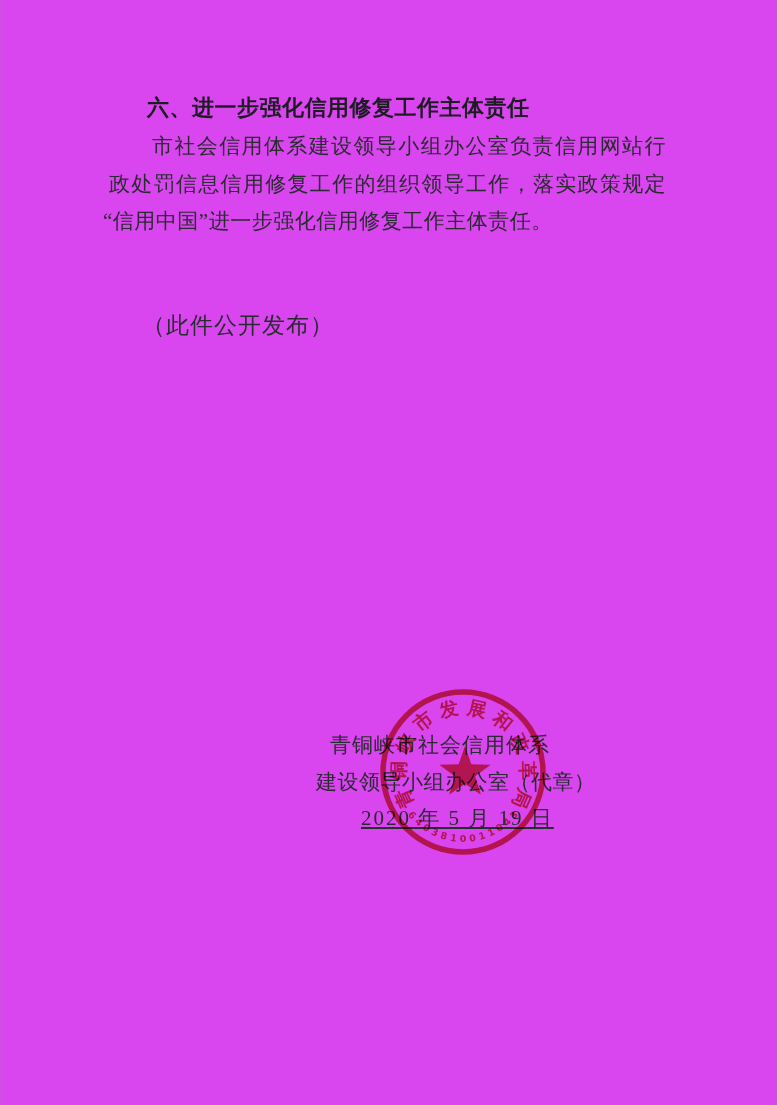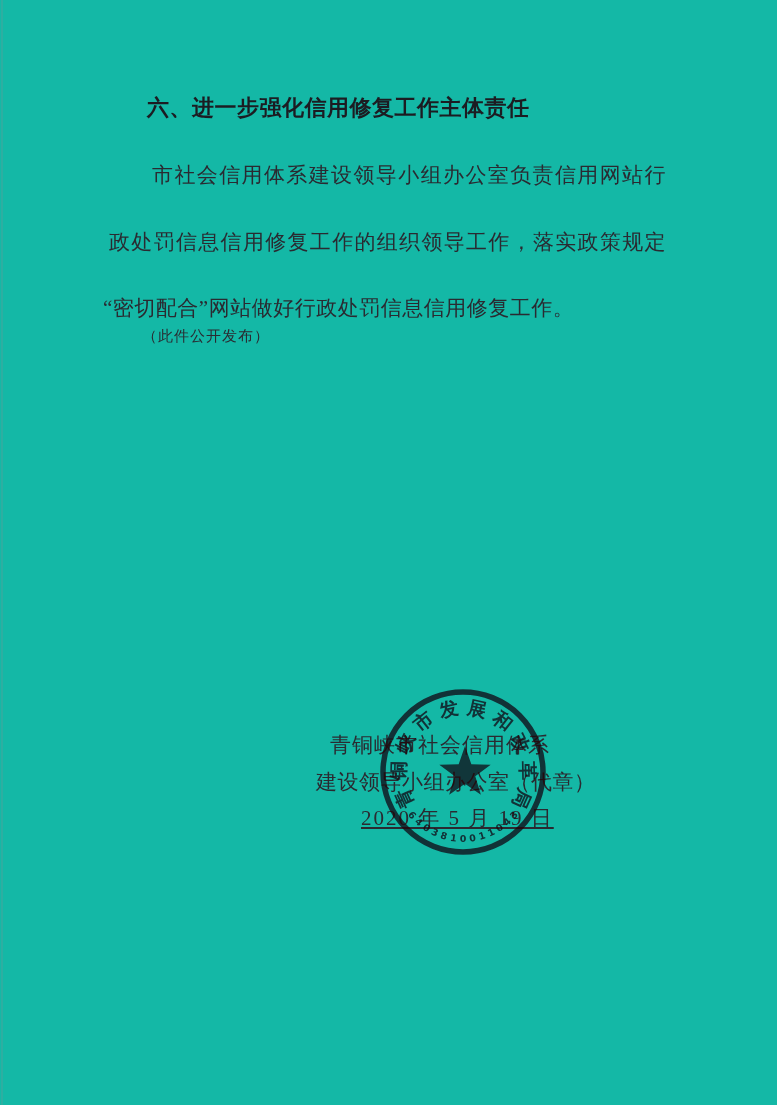--- a/index.html
+++ b/index.html
@@ -6,21 +6,21 @@
   html, body { width: 777px; height: 1105px; }
   body {
     font-family: "Liberation Serif", "DejaVu Serif", serif;
     background: #ffffff;
     overflow: hidden;
   }
   .page {
     position: relative;
     width: 777px;
     height: 1105px;
-    background: #14b8a6;
+    background: #d946ef;
     color: #2a2a31;
   }
   .scan-edge {
     position: absolute;
     left: 1px; top: 0;
     width: 2px; height: 100%;
     background: rgba(140,140,145,0.22);
   }
   .heading {
     position: absolute;
@@ -39,28 +39,27 @@
     left: 109px; top: 128px;
     width: 557px;
   }
   .body-line {
     font-size: 21px;
     line-height: 37.5px;
     text-align: justify;
     text-align-last: justify;
     letter-spacing: 0.5px;
     color: #2a2a31;
-    margin-top: 29px;
   }
   .body-line.first { text-indent: 43px; }
   .body-line.last  { text-align-last: left; text-indent: -6px; }
   .note {
     position: absolute;
-    left: 142px; top: 321px;
-    font-size: 15px;
+    left: 142px; top: 311px;
+    font-size: 23px;
     line-height: 30px;
     letter-spacing: 1px;
     color: #2a2a31;
     white-space: nowrap;
   }
   .sig-line {
     position: absolute;
     font-size: 21px;
     line-height: 26px;
     color: #2a2a31;
@@ -83,21 +82,21 @@
 
 <div class="page">
 
   <div class="scan-edge"></div>
 
   <div class="heading">六、进一步强化信用修复工作主体责任</div>
 
   <div class="body-block">
     <div class="body-line first">市社会信用体系建设领导小组办公室负责信用网站行</div>
     <div class="body-line">政处罚信息信用修复工作的组织领导工作，落实政策规定</div>
-    <div class="body-line last">“密切配合”网站做好行政处罚信息信用修复工作。</div>
+    <div class="body-line last">“信用中国”进一步强化信用修复工作主体责任。</div>
   </div>
 
   <div class="note">（此件公开发布）</div>
 
   <div class="sig-line sig-org1">青铜峡市社会信用体系</div>
   <div class="sig-line sig-org2">建设领导小组办公室（代章）</div>
   <div class="sig-line sig-date">2020 年 5 月 19 日</div>
 
   <svg class="seal" viewBox="-89 -89 178 178" xmlns="http://www.w3.org/2000/svg">
     <defs>

